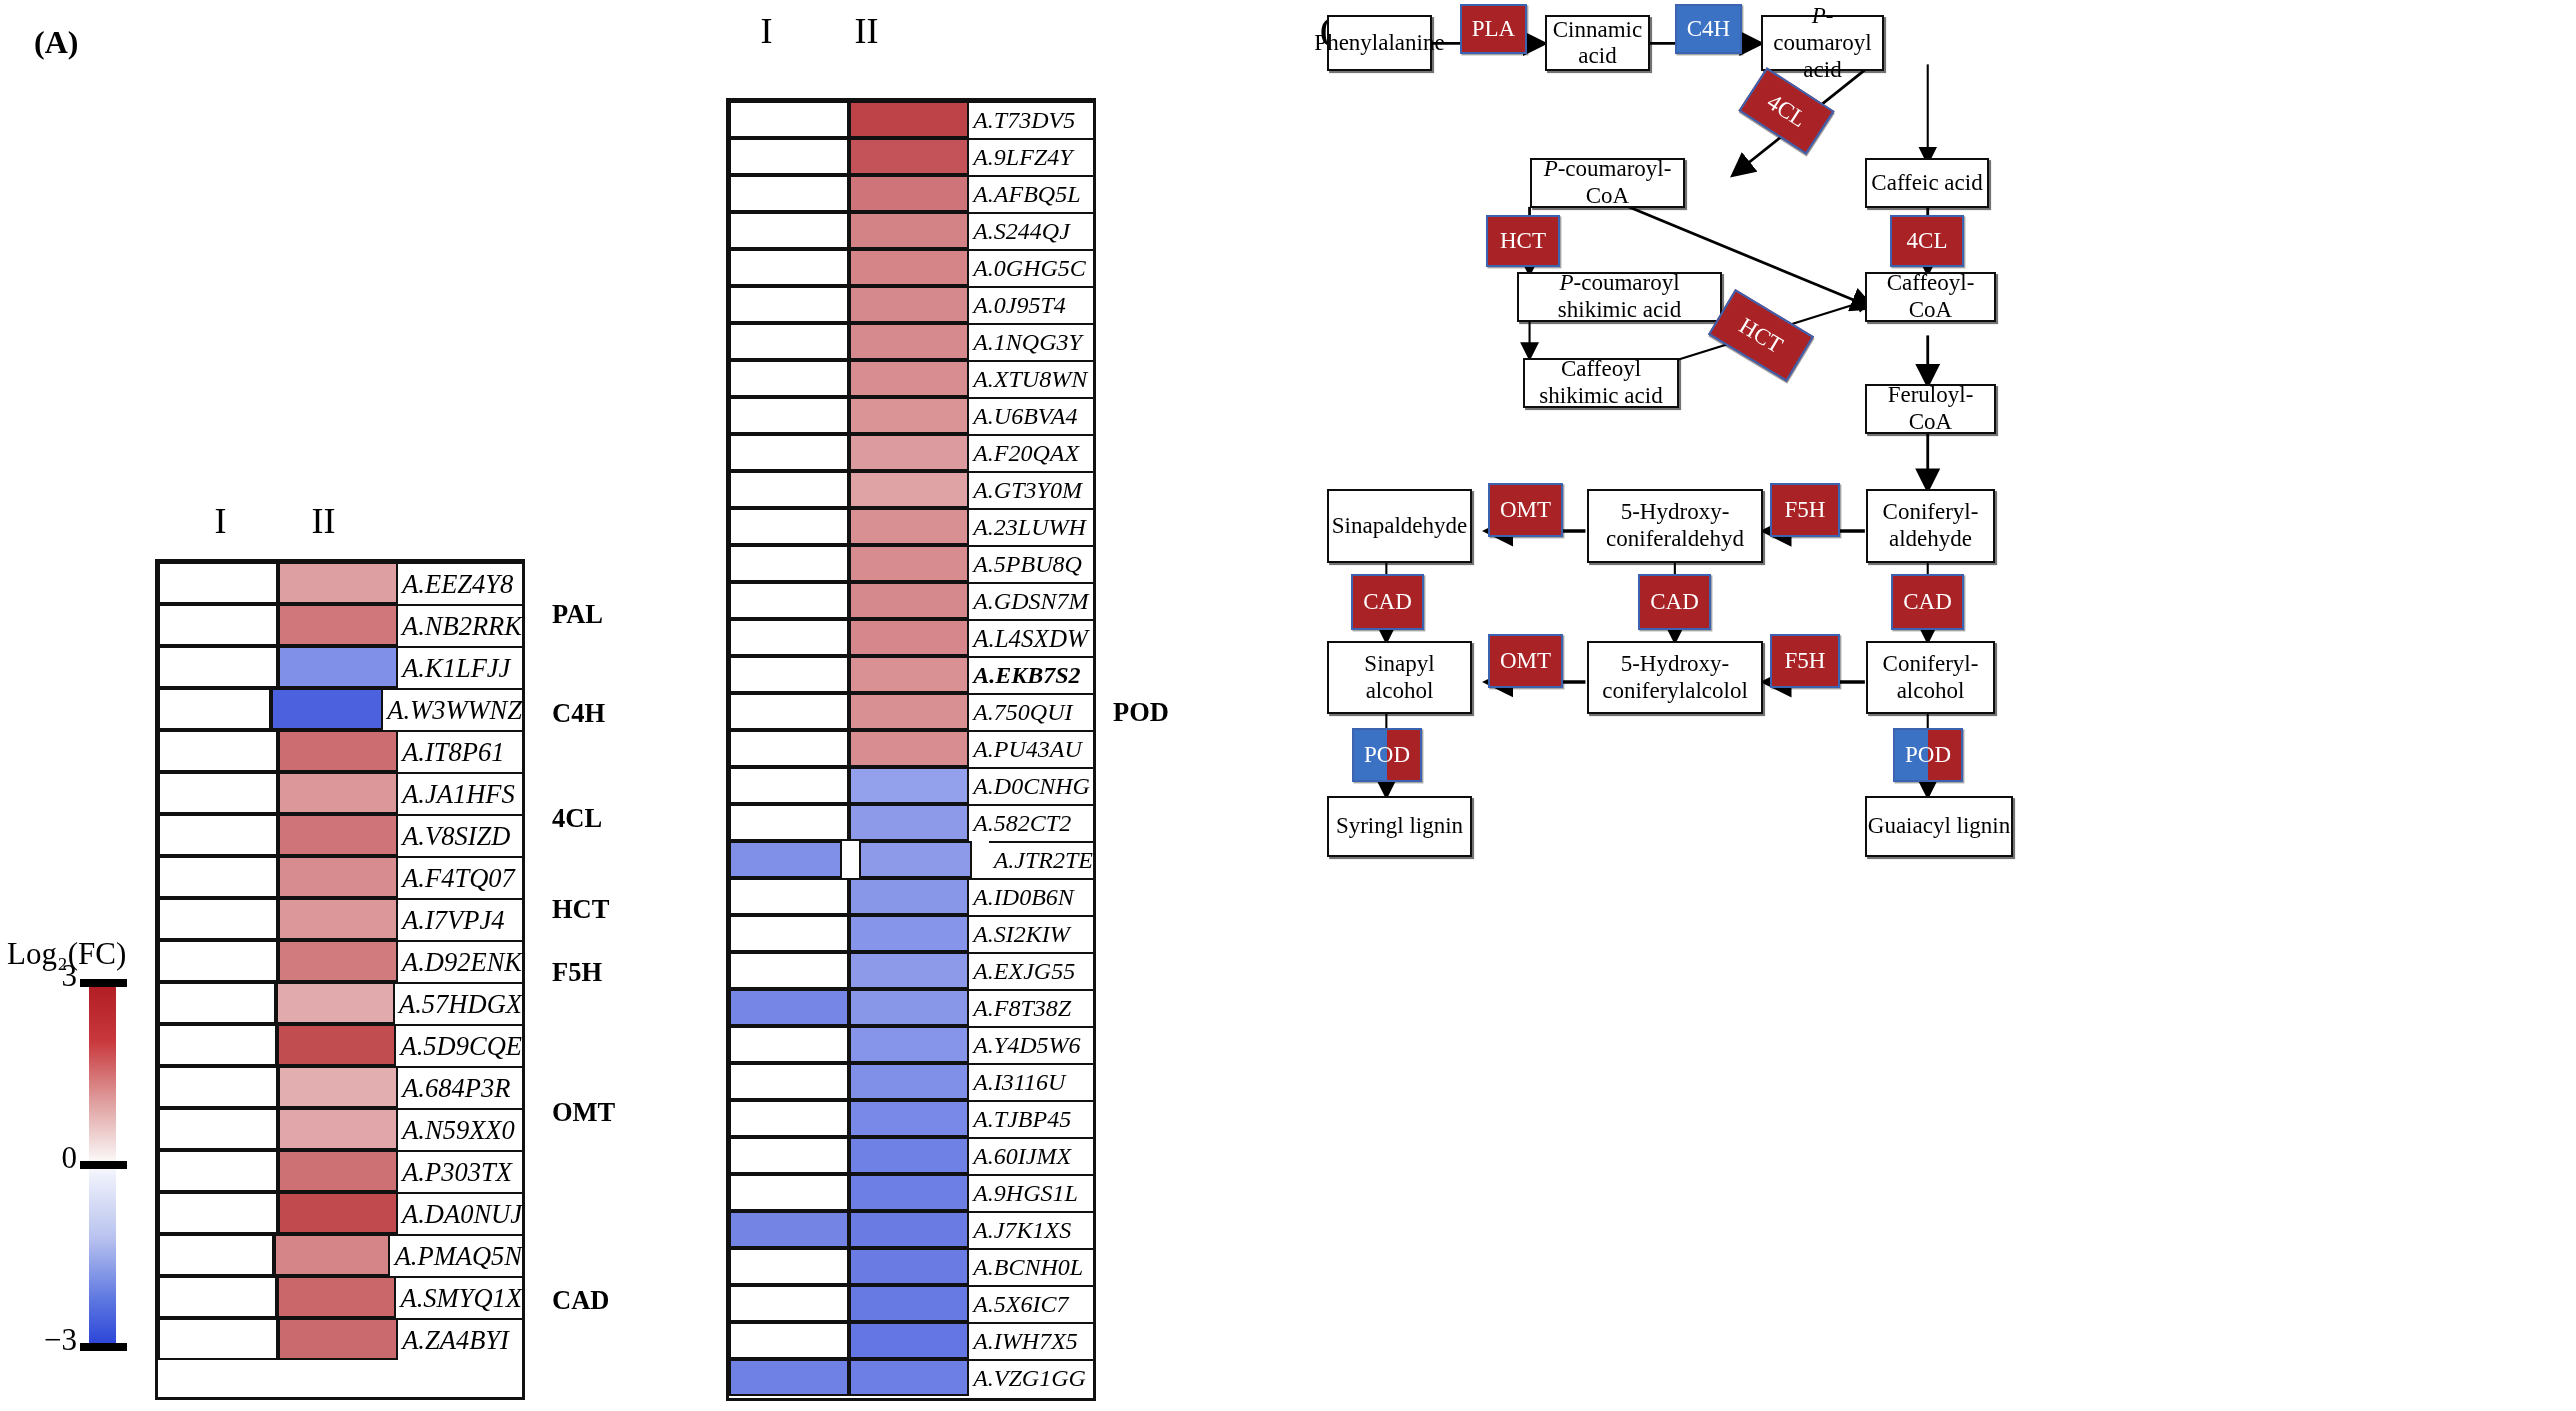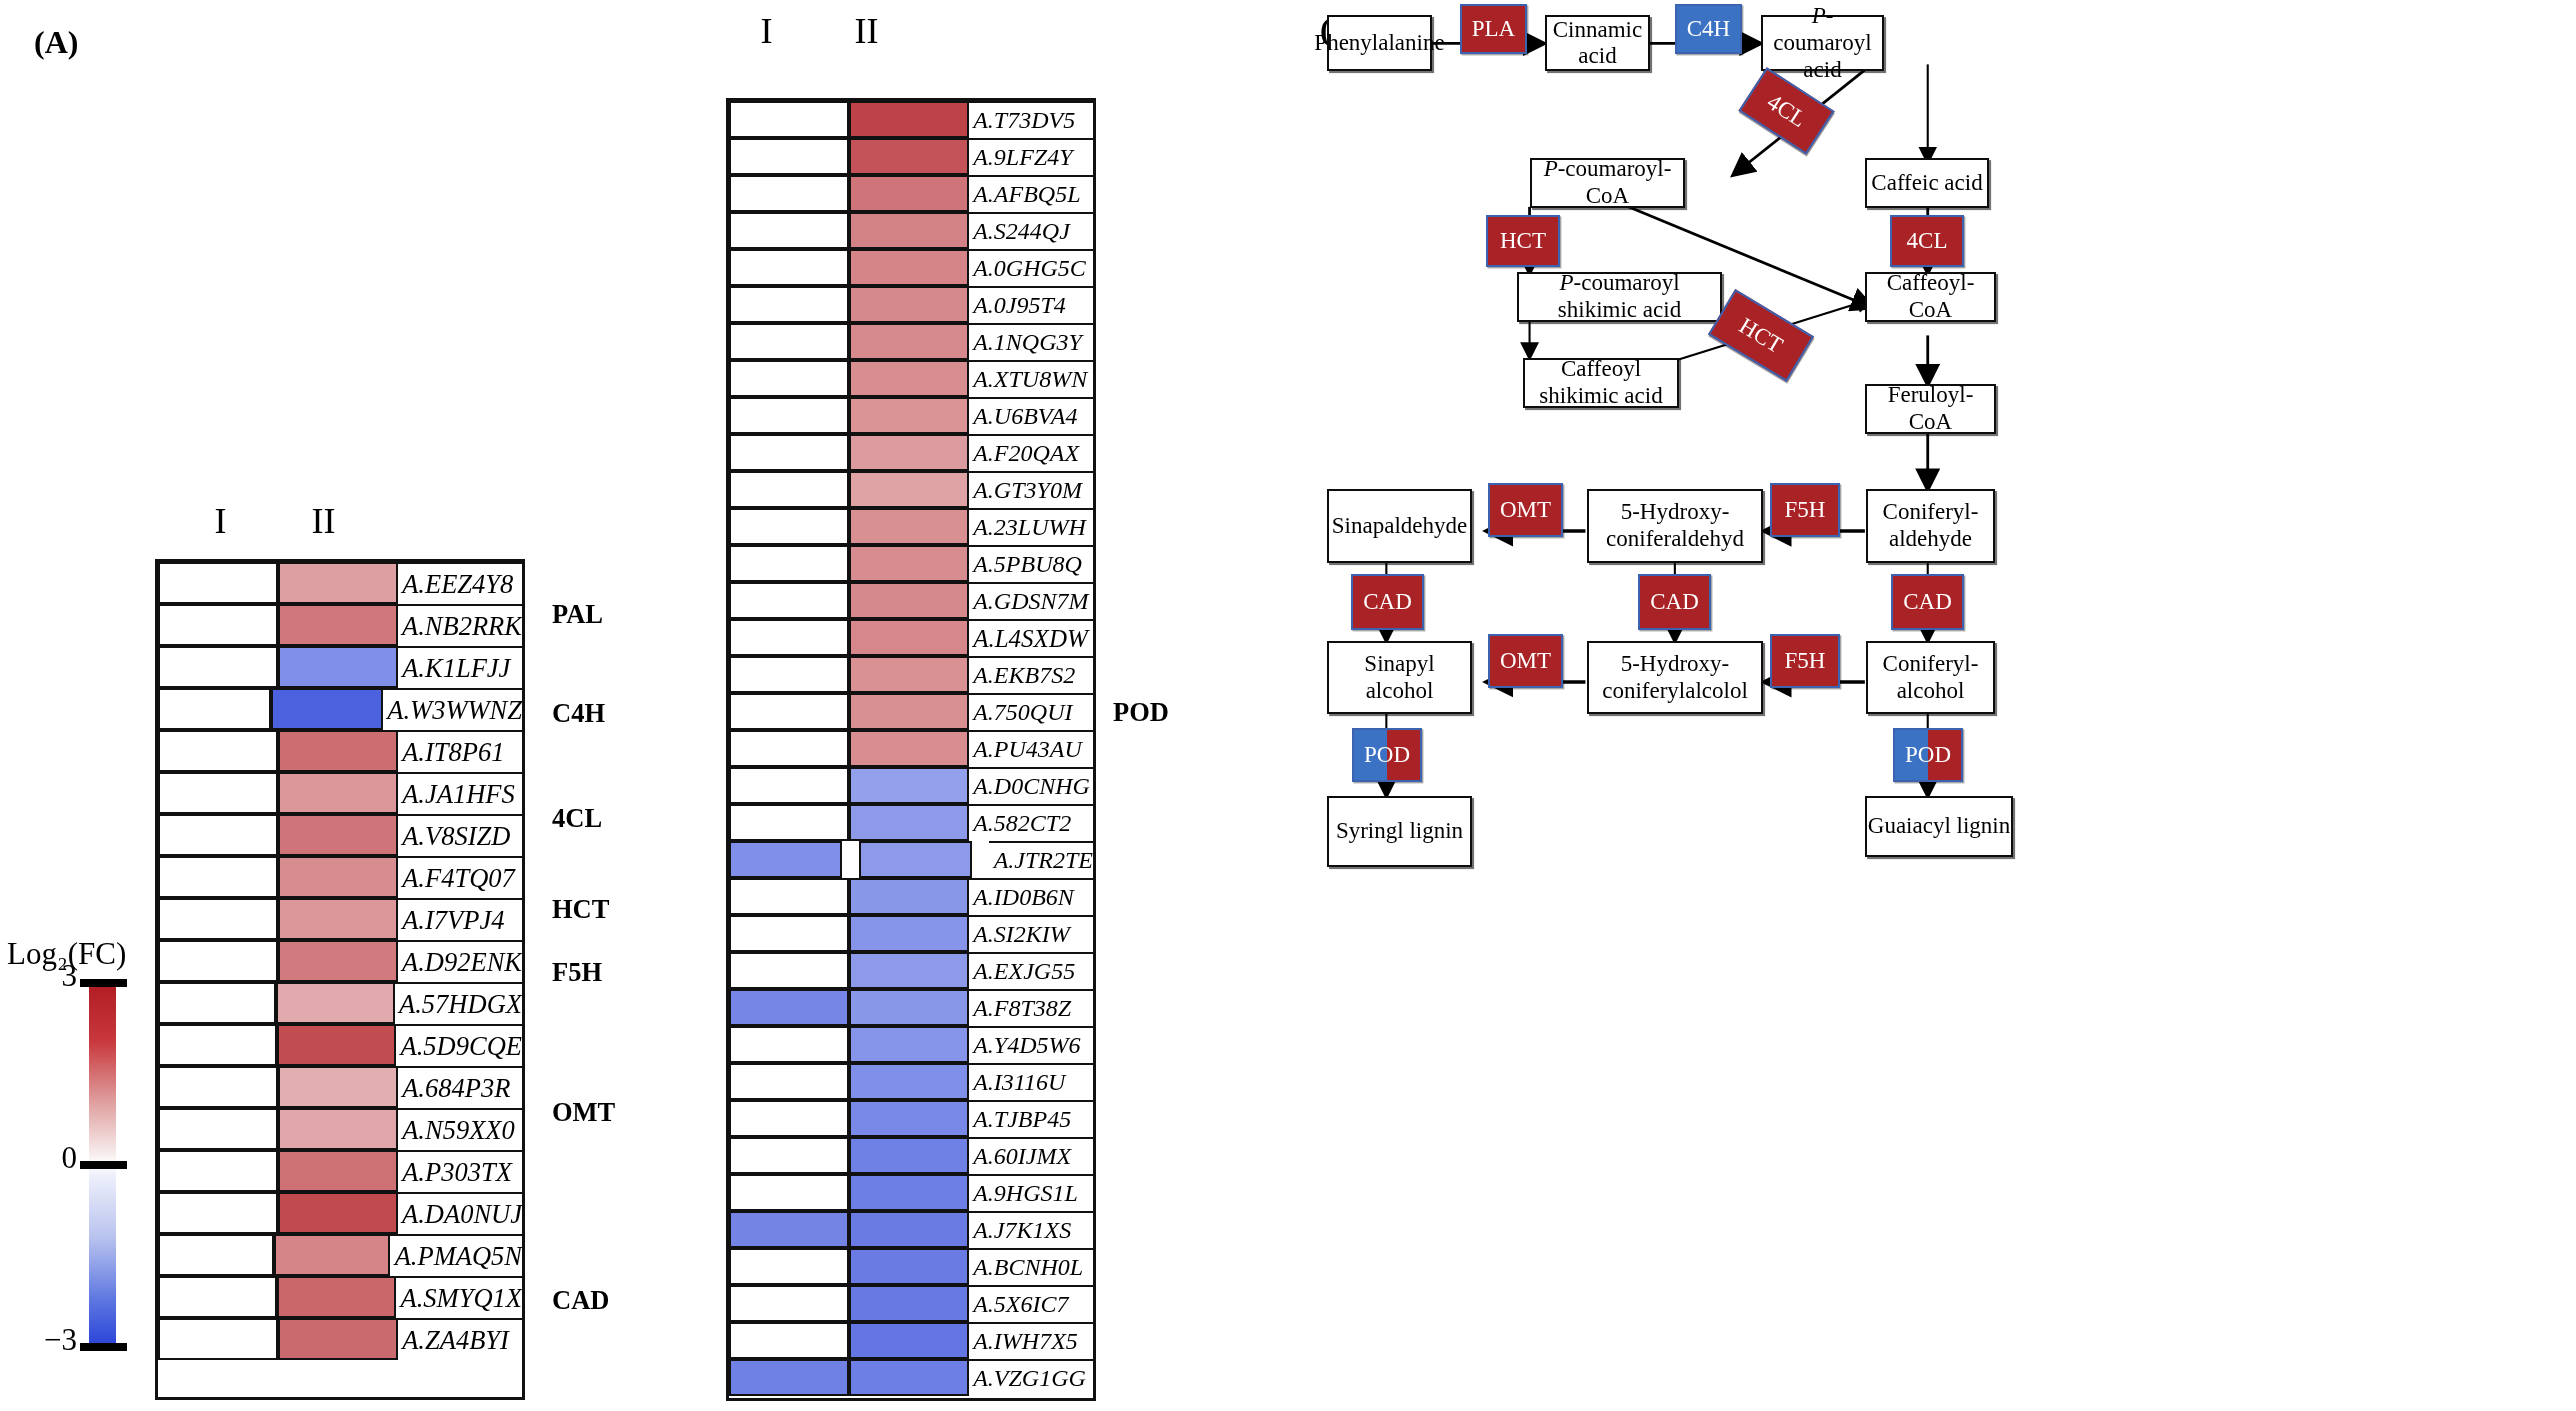--- a/index.html
+++ b/index.html
@@ -242,21 +242,21 @@
     <div class="hm-row" style="height: 37px;">
       <div class="hm-cell" style="width: 120px; height: 37px; background: rgb(255, 255, 255);"></div>
       <div class="hm-cell" style="width: 120px; height: 37px; background: rgb(214, 137, 140);"></div>
       <div class="hm-name" style="font-size: 24px; border-top: 2.1px solid rgb(17, 17, 17);">A.GDSN7M</div>
     </div>
     <div class="hm-row" style="height: 37px;">
       <div class="hm-cell" style="width: 120px; height: 37px; background: rgb(255, 255, 255);"></div>
       <div class="hm-cell" style="width: 120px; height: 37px; background: rgb(213, 135, 139);"></div>
       <div class="hm-name" style="font-size: 25px; border-top: 2.1px solid rgb(17, 17, 17);">A.L4SXDW</div>
     </div>
-    <div class="hm-row" style="height: 37px;">
+    <div class="hm-row" style="height: 37px; font-weight: bold;">
       <div class="hm-cell" style="width: 120px; height: 37px; background: rgb(255, 255, 255);"></div>
       <div class="hm-cell" style="width: 120px; height: 37px; background: rgb(217, 145, 148);"></div>
       <div class="hm-name" style="font-size: 24px; border-top: 2.1px solid rgb(17, 17, 17);">A.EKB7S2</div>
     </div>
     <div class="hm-row" style="height: 37px;">
       <div class="hm-cell" style="width: 120px; height: 37px; background: rgb(255, 255, 255);"></div>
       <div class="hm-cell" style="width: 120px; height: 37px; background: rgb(216, 144, 147);"></div>
       <div class="hm-name" style="font-size: 24px; border-top: 2.1px solid rgb(17, 17, 17);">A.750QUI</div>
     </div>
     <div class="hm-row" style="height: 37px;">
@@ -458,21 +458,21 @@
     </div>
 
   <div class="node" style="left:274px;top:641px;width:176px;height:73px;white-space:pre-line;">
     <span>5-Hydroxy-
 coniferylalcolol</span></div>
 
   <div class="node" style="left:553px;top:641px;width:129px;height:73px;white-space:pre-line;">
     <span>Coniferyl-
 alcohol</span></div>
 
-  <div class="node" style="left:14px;top:796px;width:145px;height:71px;">
+  <div class="node" style="left:14px;top:796px;width:145px;height:61px;">
     <span>Syringl lignin</span>
     </div>
 
   <div class="node" style="left:552px;top:796px;width:148px;height:61px;">
     <span>Guaiacyl lignin</span>
     </div>
 
   <div class="enz" style="left:147px;top:4.2px;width:67px;height:50px;">
     <span>PLA</span>
     </div>

